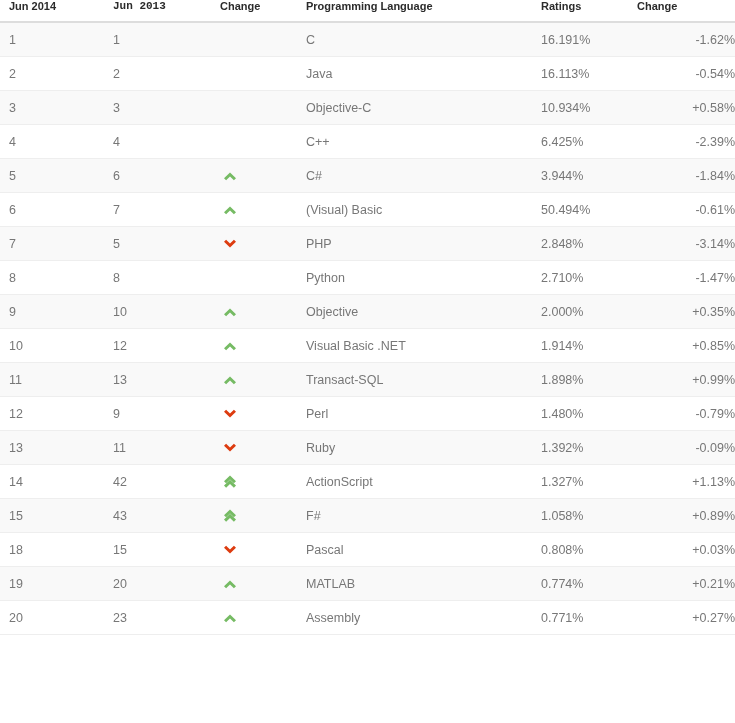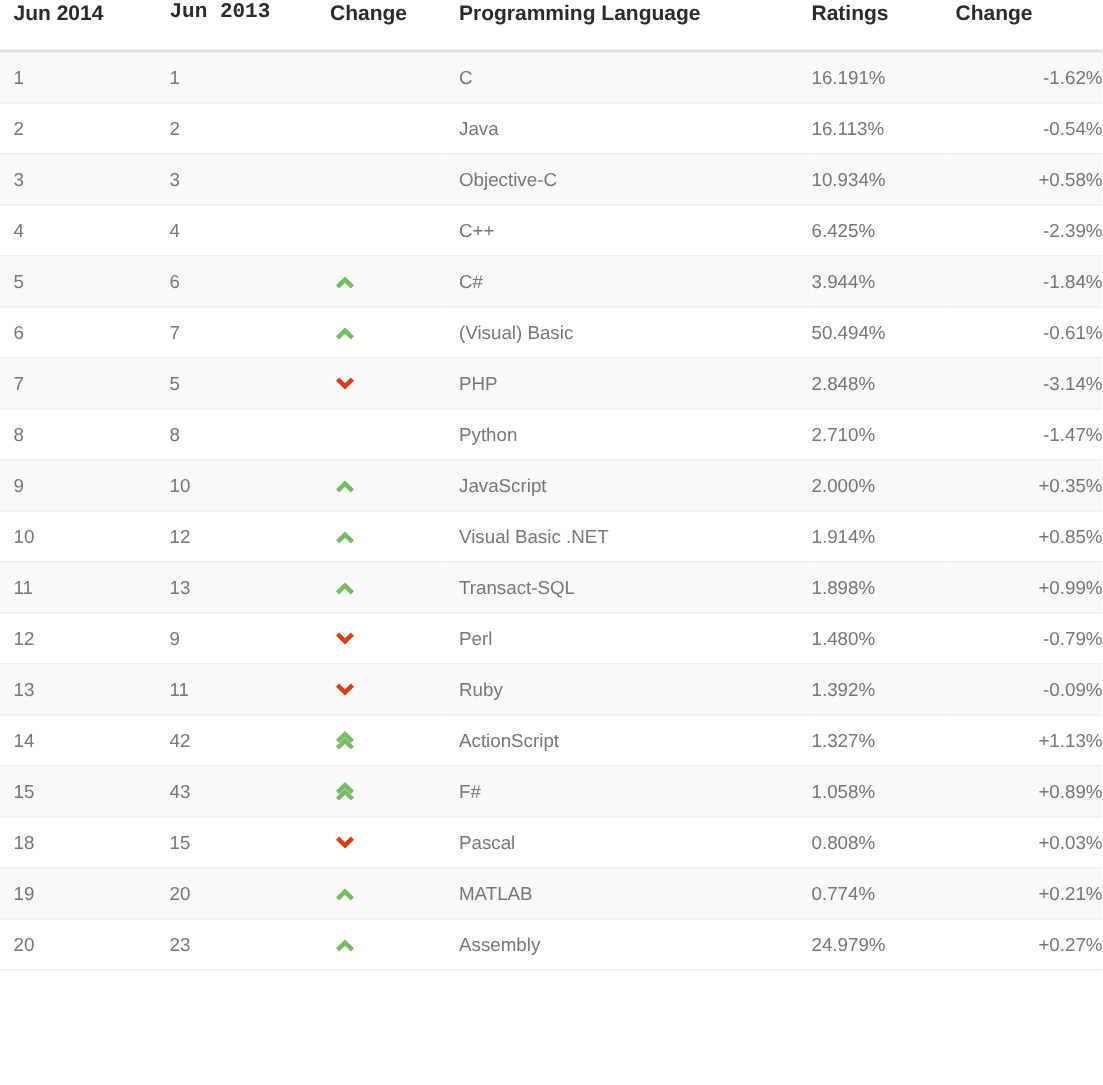--- a/index.html
+++ b/index.html
@@ -29,23 +29,23 @@
   col.col-rank-previous { width: 104px; }
   col.col-change-icon  { width: 87px; }
   col.col-language     { width: 246px; }
   col.col-ratings      { width: 92px; }
   col.col-change-pct   { width: 102px; }
 
   
   #ranking-table thead th {
     text-align: left;
     font-weight: bold;
-    font-size: 14px;
+    font-size: 11px;
     color: #2b2b2b;
-    padding: 0 0 17px 0;
+    padding: 0 0 9px 0;
     border-bottom: 2px solid #dddddd;
     vertical-align: bottom;
     white-space: nowrap;
   }
   #ranking-table thead th.h-rank-current   { padding-left: 9px; }
   #ranking-table thead th.h-rank-previous  { padding-left: 9px; font-family: Liberation Mono, monospace; }
   #ranking-table thead th.h-change-icon    { padding-left: 12px; }
   #ranking-table thead th.h-language       { padding-left: 11px; }
   #ranking-table thead th.h-ratings        { padding-left: 0px; text-align: left; }
   #ranking-table thead th.h-change-pct     { padding-left: 4px; text-align: left; }
@@ -177,21 +177,21 @@
         <td class="c-language">Python</td>
         <td class="c-ratings">2.710%</td>
         <td class="c-change-pct">-1.47%</td>
       </tr>
       <tr class="odd">
         <td class="c-rank-current">9</td>
         <td class="c-rank-previous">10</td>
         <td class="c-change-icon"><span class="chev"><svg width="16" height="16" viewBox="0 0 16 16">
               <path d="M2.0 10.2 L8.0 4.4 L14.0 10.2 L11.9 12.3 L8.0 8.5 L4.1 12.3 Z" fill="#76bb64"></path>
             </svg></span></td>
-        <td class="c-language">JavaScript</td>
+        <td class="c-language">Objective</td>
         <td class="c-ratings">2.000%</td>
         <td class="c-change-pct">+0.35%</td>
       </tr>
       <tr class="even">
         <td class="c-rank-current">10</td>
         <td class="c-rank-previous">12</td>
         <td class="c-change-icon"><span class="chev"><svg width="16" height="16" viewBox="0 0 16 16">
               <path d="M2.0 10.2 L8.0 4.4 L14.0 10.2 L11.9 12.3 L8.0 8.5 L4.1 12.3 Z" fill="#76bb64"></path>
             </svg></span></td>
         <td class="c-language">Visual Basic .NET</td>
@@ -270,17 +270,17 @@
         <td class="c-ratings">0.774%</td>
         <td class="c-change-pct">+0.21%</td>
       </tr>
       <tr class="even">
         <td class="c-rank-current">20</td>
         <td class="c-rank-previous">23</td>
         <td class="c-change-icon"><span class="chev"><svg width="16" height="16" viewBox="0 0 16 16">
               <path d="M2.0 10.2 L8.0 4.4 L14.0 10.2 L11.9 12.3 L8.0 8.5 L4.1 12.3 Z" fill="#76bb64"></path>
             </svg></span></td>
         <td class="c-language">Assembly</td>
-        <td class="c-ratings">24.979%</td>
+        <td class="c-ratings">0.771%</td>
         <td class="c-change-pct">+0.27%</td>
       </tr>
     </tbody>
 </table>
 
 </body></html>

